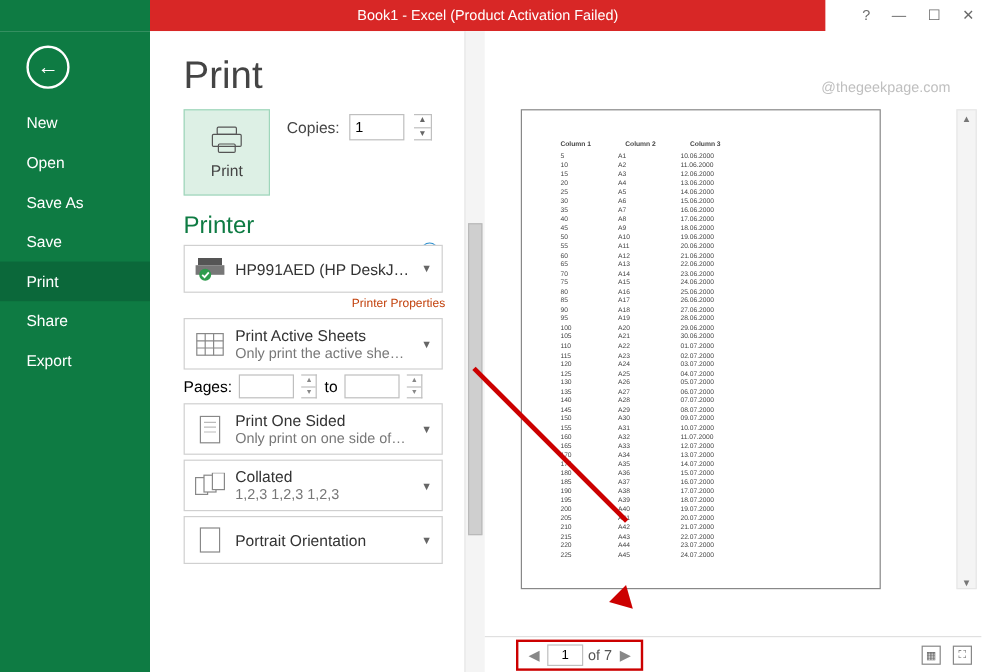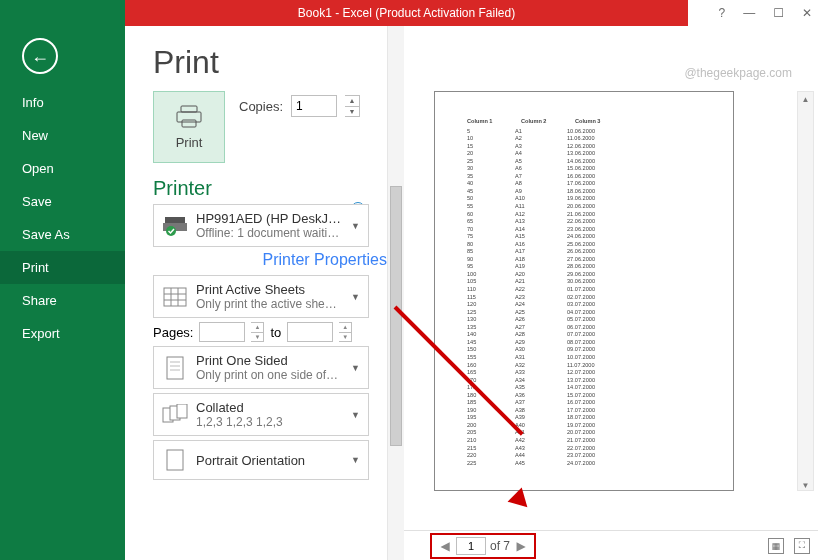--- a/index.html
+++ b/index.html
@@ -39,21 +39,21 @@
 
   .sec-title { font-size: 20px; font-weight: 300; color: #0e7b43; margin: 8px 0 4px; }
   .info-ico { position: absolute; right: 22px; top: 176px; width: 14px; height: 14px; border: 1px solid #2d8fce; border-radius: 50%; color: #2d8fce; font-size: 10px; display: flex; align-items: center; justify-content: center; cursor: pointer; }
 
   .card { border: 1px solid #d0d0d0; background: #fff; margin: 4px 18px 4px 0; padding: 6px 8px; display: flex; align-items: center; gap: 8px; font-size: 13px; cursor: pointer; position: relative; }
   .card .icon { width: 26px; height: 26px; flex-shrink: 0; display: flex; align-items: center; justify-content: center; }
   .card .body { flex: 1; overflow: hidden; }
   .card .body .t { white-space: nowrap; overflow: hidden; text-overflow: ellipsis; color: #333; }
   .card .body .s { white-space: nowrap; overflow: hidden; text-overflow: ellipsis; color: #777; font-size: 12px; }
   .card .chev { font-size: 9px; color: #666; }
-  .link-r { text-align: right; margin: 2px 0 6px 0; font-size: 16px; color: #3b82f6; cursor: pointer; }
+  .link-r { text-align: right; margin: 2px 16px 6px 0; font-size: 10px; color: #c2410c; cursor: pointer; }
 
   .pages-row { display: flex; align-items: center; gap: 6px; font-size: 13px; margin: 4px 18px 4px 0; }
   .pages-row input { width: 46px; height: 20px; border: 1px solid #bfbfbf; }
   .pages-row .psmall { width:13px;height:20px;border:1px solid #bfbfbf;border-left:none;display:flex;flex-direction:column;}
   .pages-row .psmall div{flex:1;font-size:6px;display:flex;align-items:center;justify-content:center;color:#888;}
   .pages-row .psmall div:first-child{border-bottom:1px solid #bfbfbf;}
 
   
   .fake-sb { width: 17px; border-left: 1px solid #e6e6e6; position: relative; background:#f4f4f4; }
   .fake-sb .thumb { position: absolute; left: 2px; right: 2px; top: 160px; height: 260px; background: #cfcfcf; border:1px solid #b9b9b9; }
@@ -96,25 +96,24 @@
   </div>
 </div>
 <div class="signin">
   <span>Sign in</span>
   <div class="avatar"></div>
 </div>
 
 <div class="sidebar">
   <div class="back">←</div>
   <div id="sb-items">
-      <div class="sb-item">Info</div>
       <div class="sb-item">New</div>
       <div class="sb-item">Open</div>
+      <div class="sb-item">Save As</div>
       <div class="sb-item">Save</div>
-      <div class="sb-item">Save As</div>
       <div class="sb-item active">Print</div>
       <div class="sb-item">Share</div>
       <div class="sb-item">Export</div>
     </div>
   <div class="sb-gap"></div>
 </div>
 
 <div class="main">
   <div class="col-settings">
     <h1>Print</h1>
@@ -144,21 +143,20 @@
       <div class="icon">
         <svg width="26" height="22" viewBox="0 0 26 22">
             <rect x="3" y="2" width="20" height="6" fill="#555"></rect>
             <rect x="1" y="8" width="24" height="8" fill="#777"></rect>
             <circle cx="9" cy="16" r="5" fill="#2e9c4d"></circle>
             <path d="M6.5 16 l2 2 l3.5 -4" stroke="#fff" stroke-width="1.5" fill="none"></path>
           </svg>
       </div>
       <div class="body">
         <div class="t">HP991AED (HP DeskJet Pl…</div>
-        <div class="s">Offline: 1 document waiti…</div>
       </div>
       <div class="chev">▼</div>
     </div>
     <div class="link-r">Printer Properties</div>
 
 
     <div class="card">
       <div class="icon">
           <svg width="24" height="20">
             <rect x="1" y="1" width="22" height="18" fill="none" stroke="#888"></rect>

